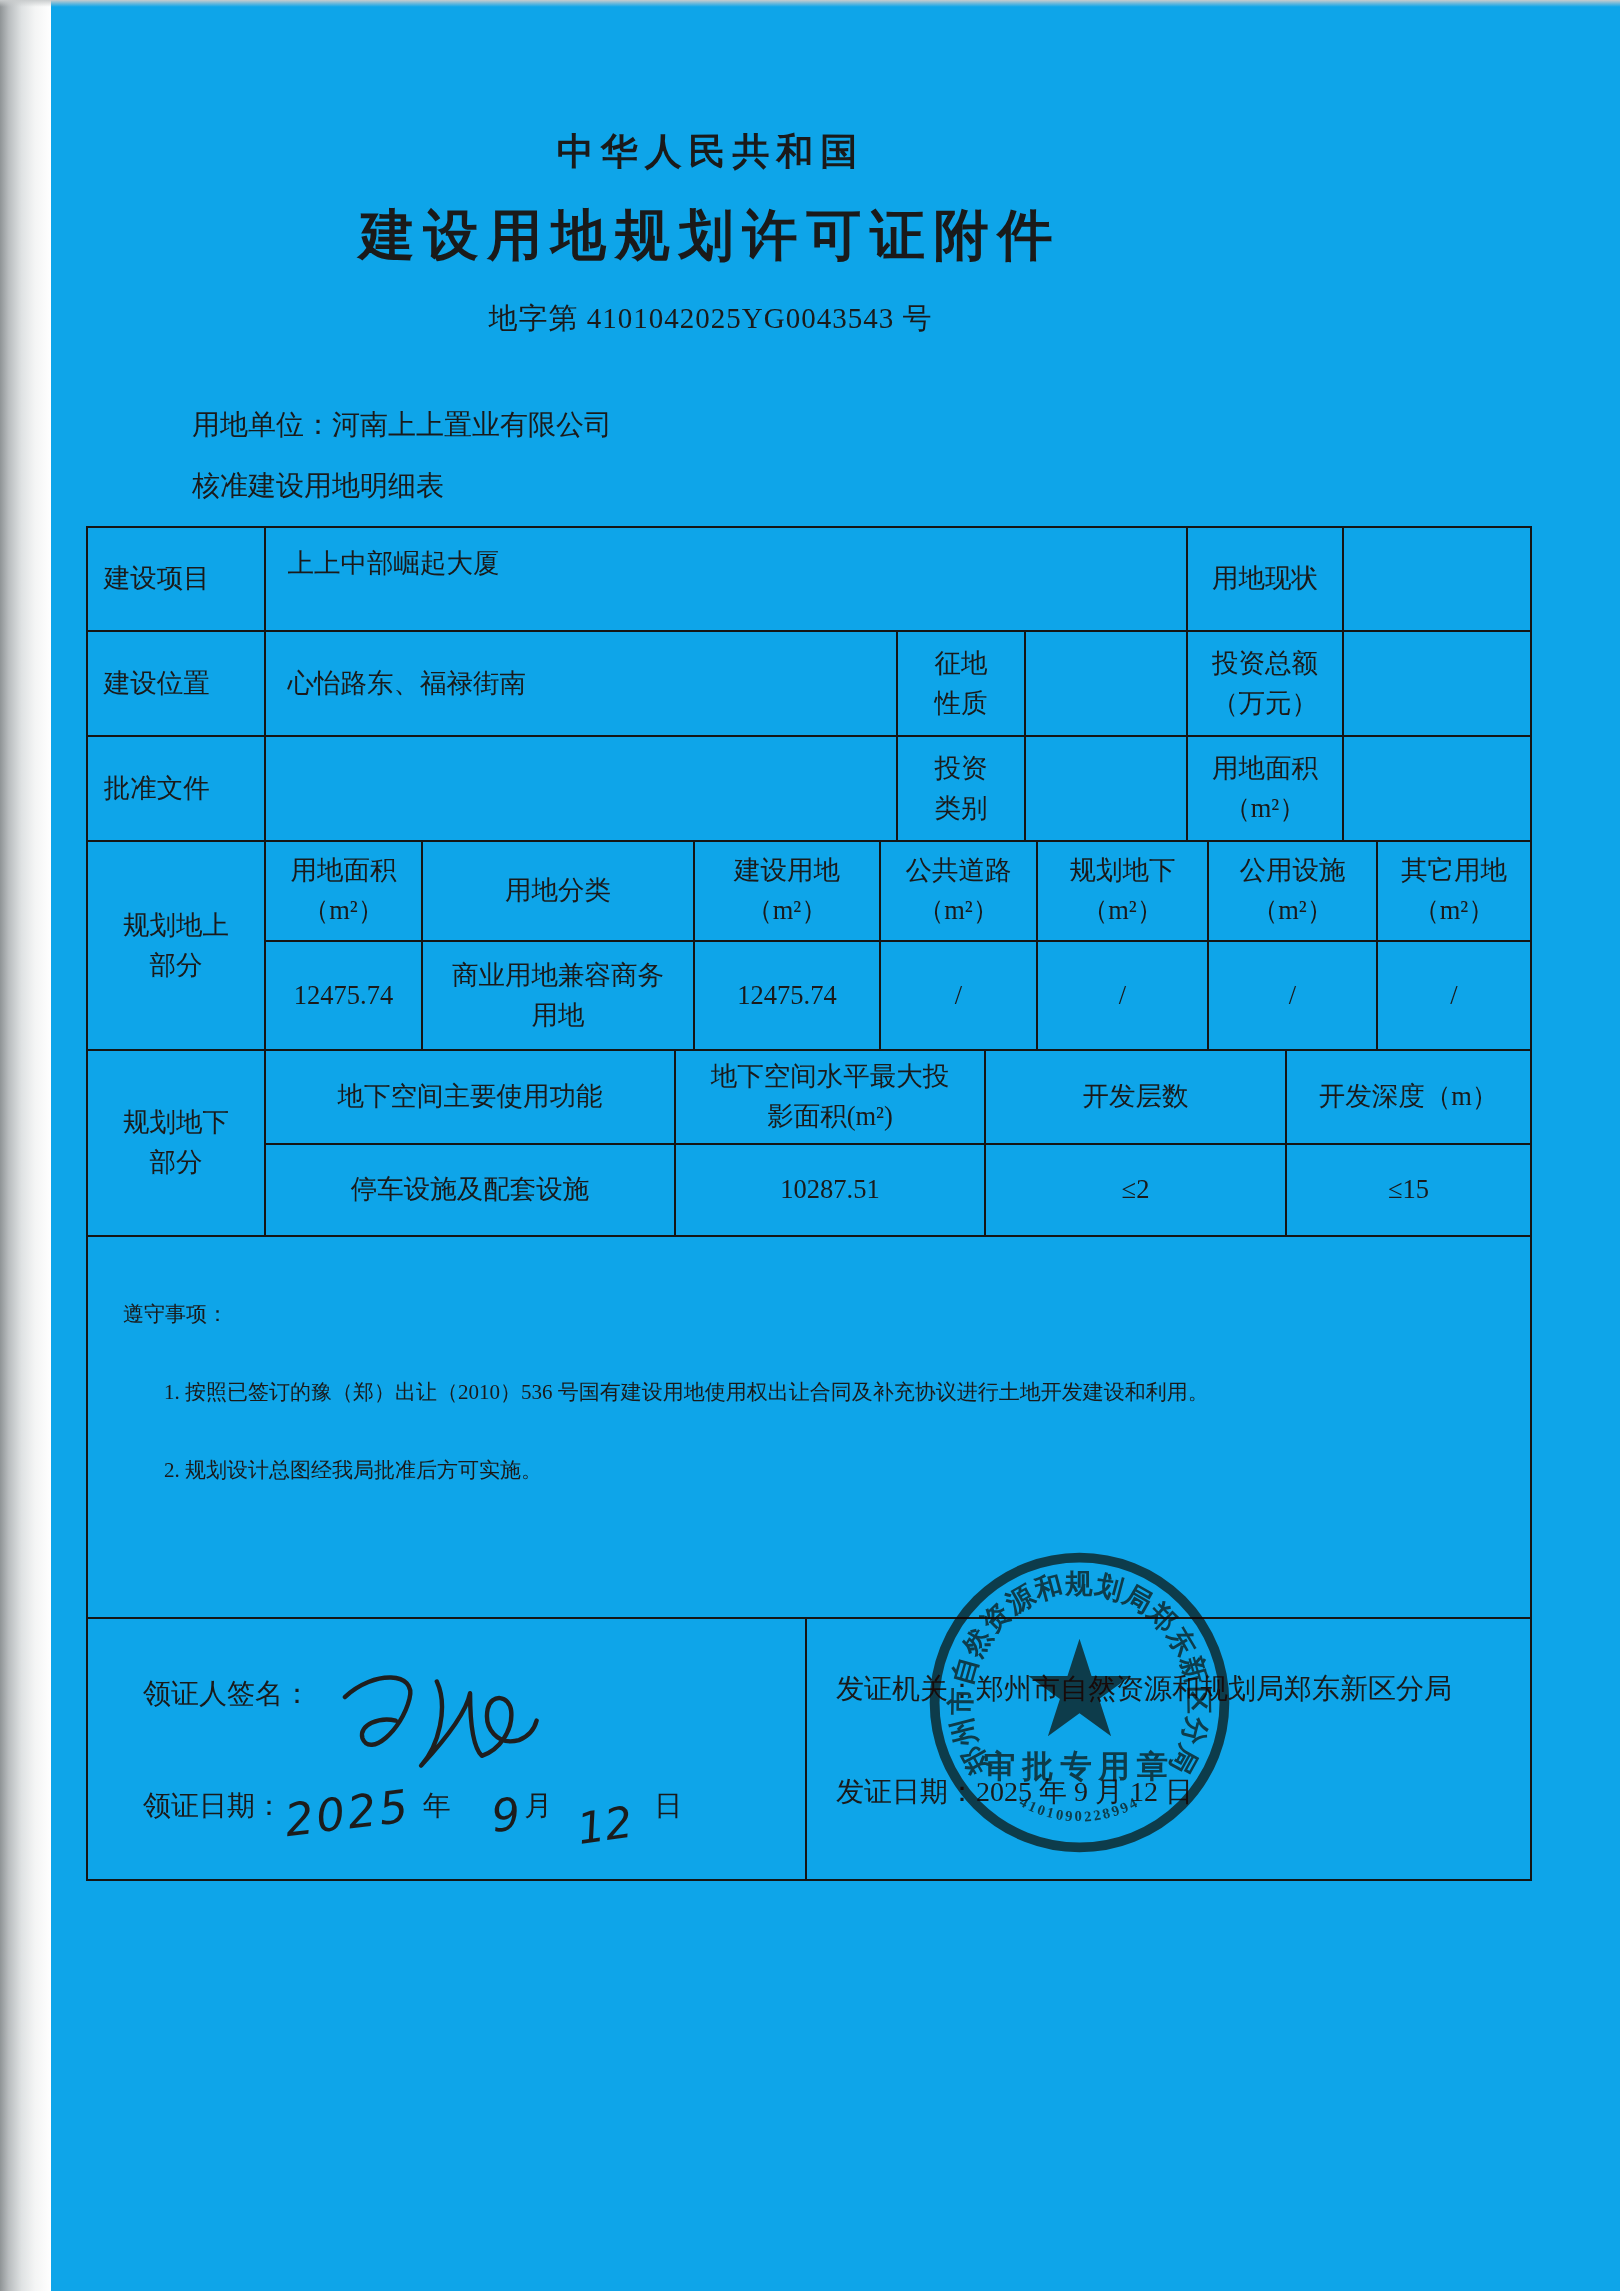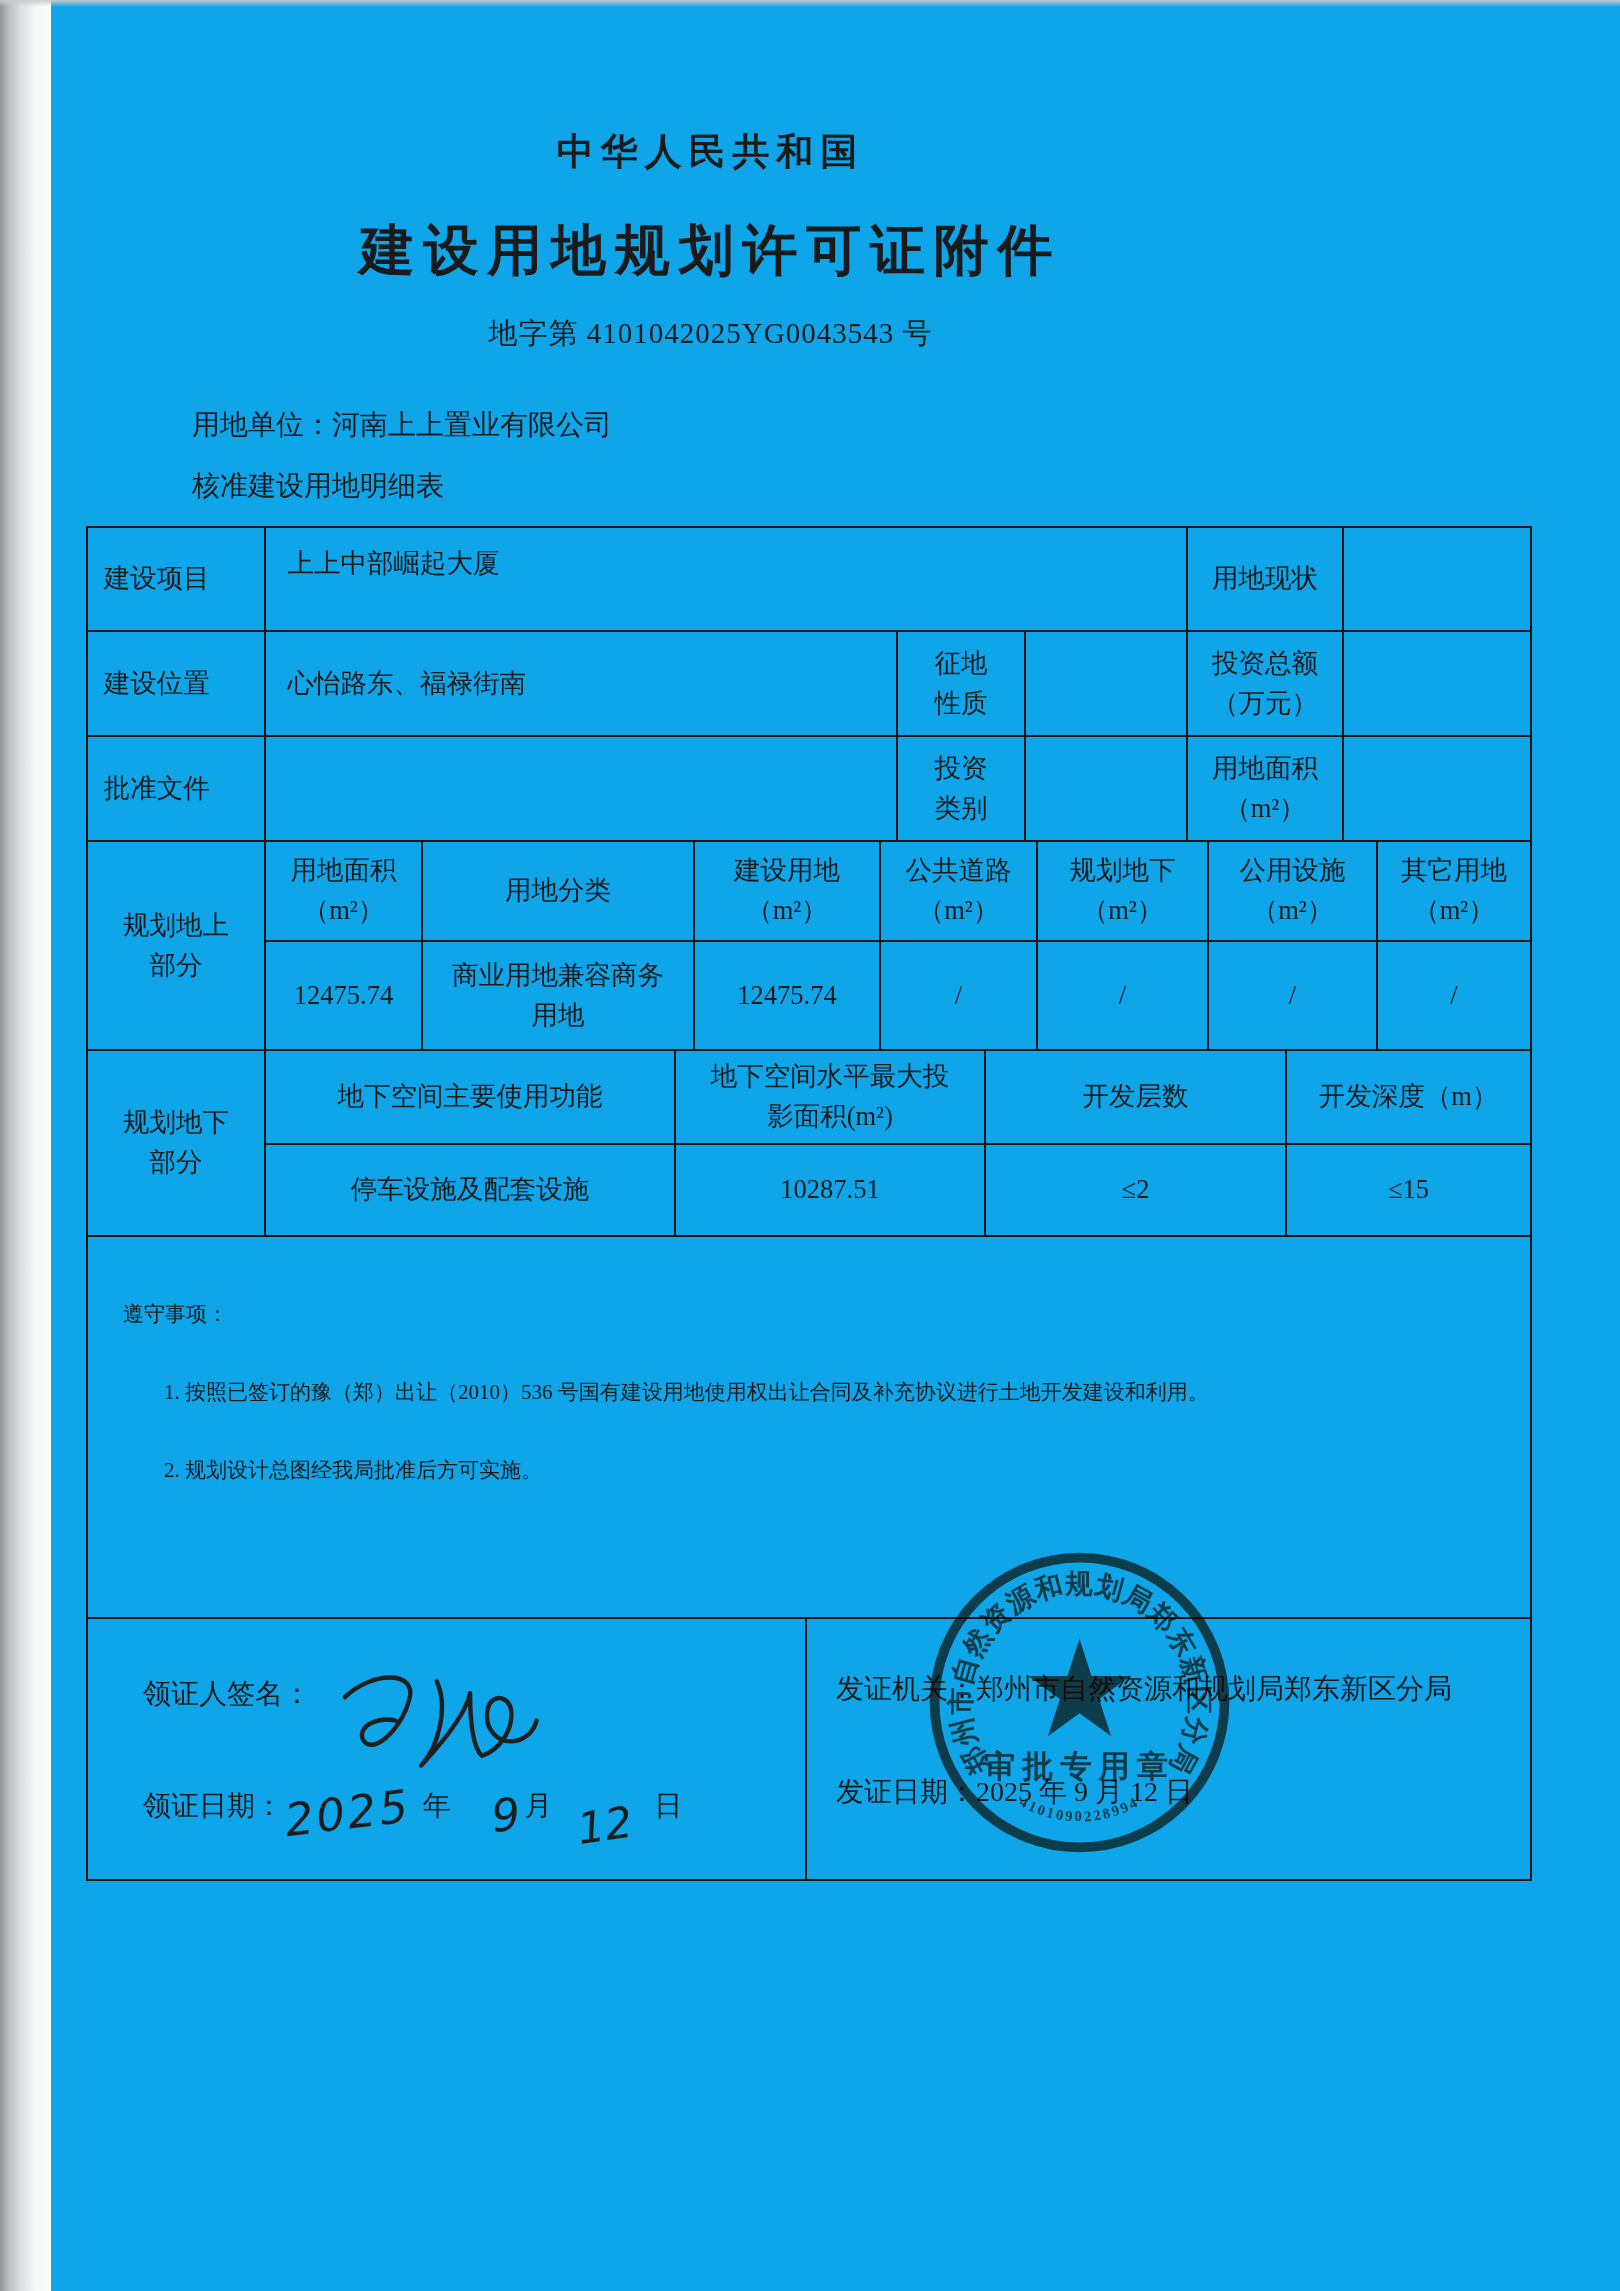--- a/index.html
+++ b/index.html
@@ -13,21 +13,21 @@
   .scan-edge-left{
     position:absolute; left:0; top:0; bottom:0; width:51px;
     background:linear-gradient(90deg,#8f9496 0px,#b9bdbf 8.8px,#dfe2e3 21.6px,#f4f5f5 35px,#ffffff 51px);
   }
   .scan-edge-top{
     position:absolute; left:0; top:0; right:0; height:6.9px;
     background:linear-gradient(180deg,#c9cccd 0px,rgba(255,255,255,0) 6.9px);
   }
   .header{ position:absolute; left:0; top:127px; width:1421px; text-align:center; }
   .country{ font-size:37px; font-weight:bold; letter-spacing:6.9px; }
-  .doc-title{ margin-top:37px; font-size:55px; font-weight:bold; letter-spacing:8.8px; }
+  .doc-title{ margin-top:22px; font-size:55px; font-weight:bold; letter-spacing:8.8px; }
   .cert-no{ margin-top:25.5px; font-size:29px; letter-spacing:1px; }
   .land-user{ position:absolute; left:192px; top:406px; font-size:28px; }
   .table-caption{ position:absolute; left:192px; top:467px; font-size:28px; }
 
   .main-table{
     position:absolute; left:86px; top:526px; width:1446px;
     border:2.9px solid #151515;
   }
   .tr{ display:flex; border-top:2px solid #151515; }
   .tr:first-child{ border-top:none; }

